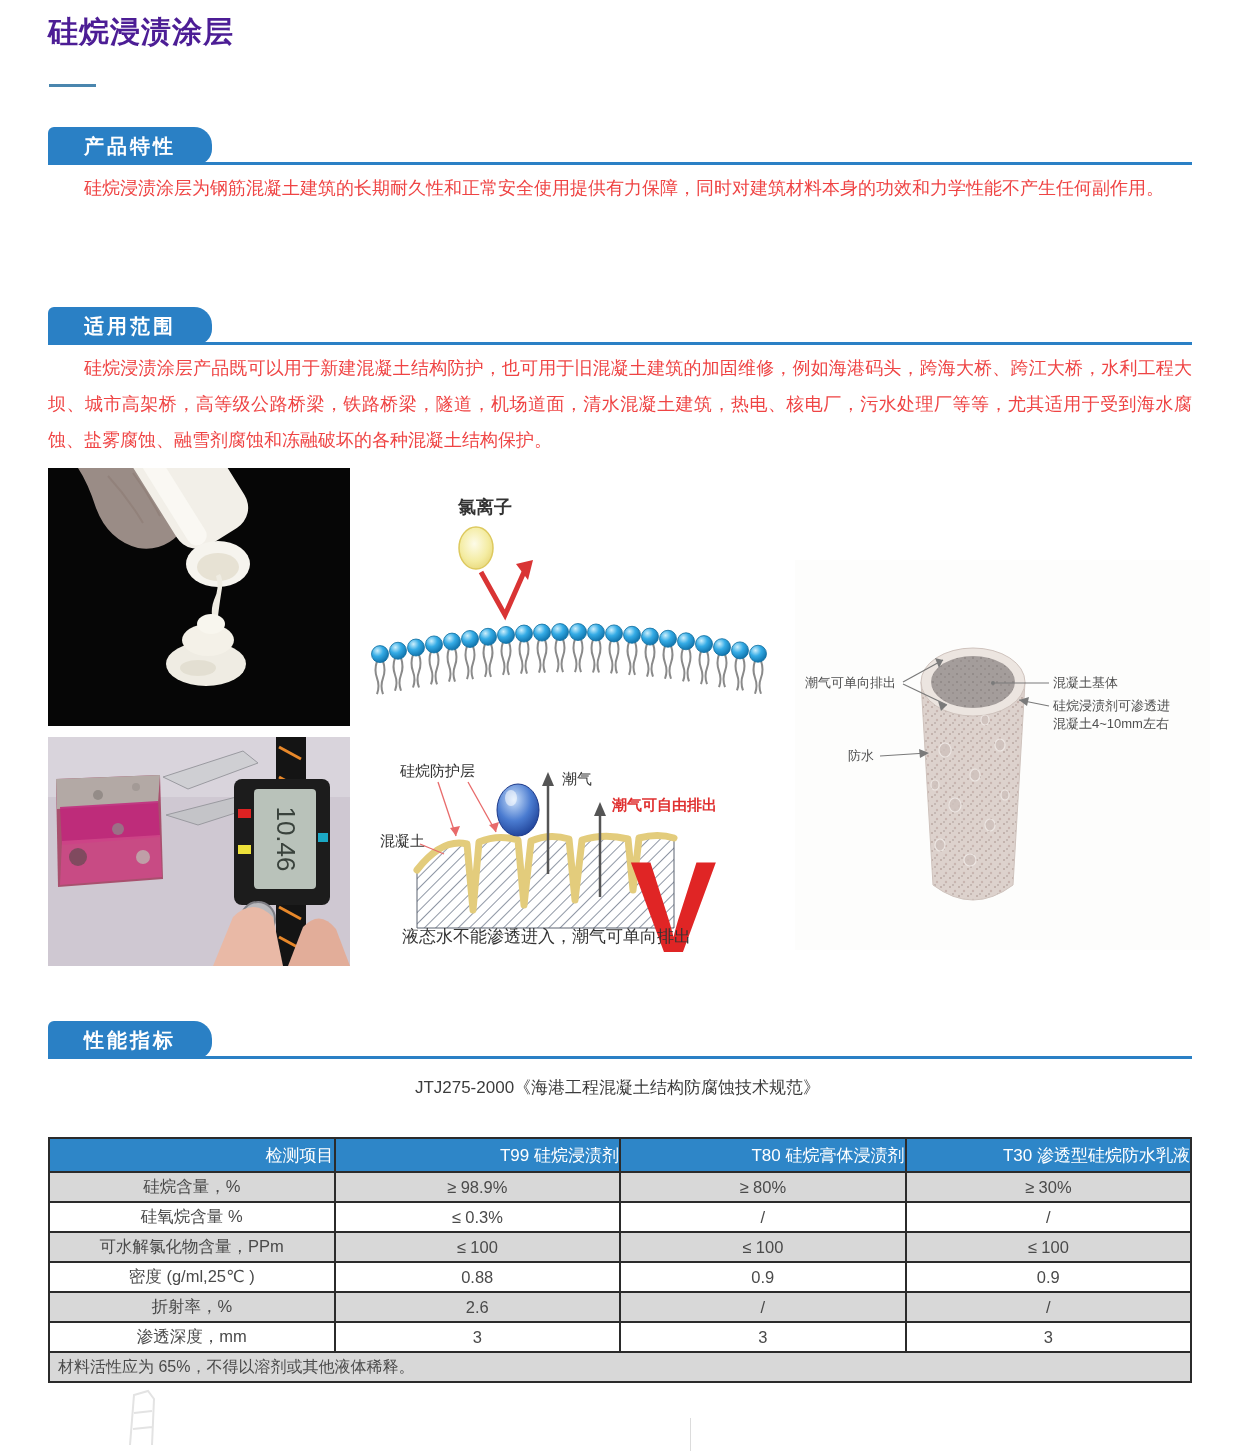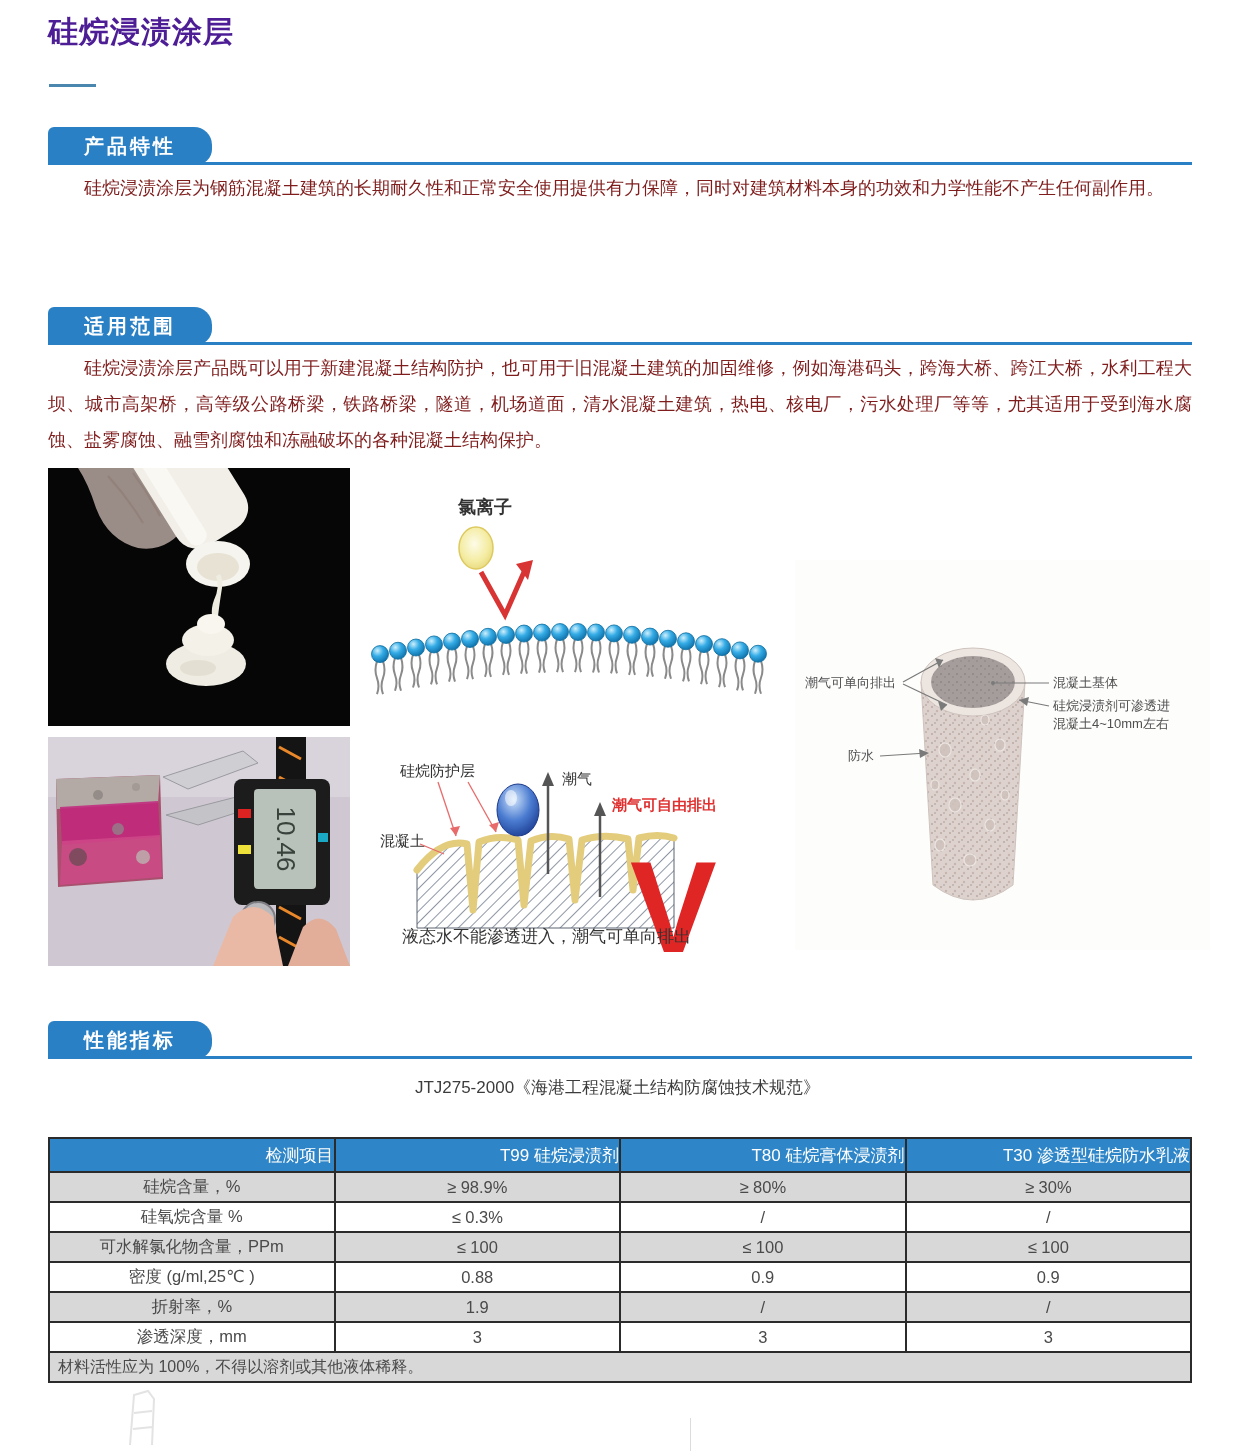--- a/index.html
+++ b/index.html
@@ -6,21 +6,21 @@
   .page{position:relative;width:1235px;height:1451px;background:#ffffff;overflow:hidden;
         font-family:"Liberation Sans","DejaVu Sans",sans-serif;color:#2f2f2f;}
   .page-title{position:absolute;left:48px;top:12px;font-size:30px;font-weight:bold;
         color:#4c1d95;letter-spacing:1px;margin:0;}
   .title-rule{position:absolute;left:49px;top:84px;width:47px;height:3px;background:#4a86ae;}
   .tab{position:absolute;left:48px;width:164px;height:38px;background:#2a80c5;color:#ffffff;
         font-size:20px;font-weight:bold;display:flex;align-items:center;justify-content:center;
         border-radius:6px 18px 16px 0;letter-spacing:3px;z-index:2;text-align:right;}
   .tab-line{position:absolute;left:48px;width:1144px;height:3px;background:#2a80c5;z-index:1;}
   .para-block{position:absolute;left:48px;width:1144px;font-size:18px;line-height:36px;
-        color:#7f1d1d;text-align:justify;}
+        color:#ef4444;text-align:justify;}
   .para-block p{margin:0;text-indent:2em;}
   .figure{position:absolute;}
   .tbl-caption{position:absolute;left:0;top:1076px;width:1235px;text-align:center;
         font-size:17px;color:#3c3c3c;}
   table.perf{position:absolute;left:48px;top:1137px;width:1144px;border-collapse:collapse;
         table-layout:fixed;font-size:16.5px;color:#4a4a4a;}
   table.perf th, table.perf td{border:2px solid #2b2b2b;text-align:center;padding:0;height:28px;}
   table.perf th{background:#2e86c8;color:#ffffff;font-weight:normal;height:32px;font-size:17px;text-align:right;}
   table.perf tr.gray td{background:#d8d8d8;}
   table.perf tr.white td{background:#ffffff;}
@@ -312,34 +312,34 @@
           <td>≤ 100</td>
         </tr>
         <tr class="white">
           <td>密度 (g/ml,25℃ )</td>
           <td>0.88</td>
           <td>0.9</td>
           <td>0.9</td>
         </tr>
         <tr class="gray">
           <td>折射率，%</td>
-          <td>1.9</td>
+          <td>2.6</td>
           <td>/</td>
           <td>/</td>
         </tr>
         <tr class="white">
           <td>渗透深度，mm</td>
           <td>3</td>
           <td>3</td>
           <td>3</td>
         </tr>
       </tbody>
     <tfoot>
       <tr>
-        <td class="footnote" colspan="4">材料活性应为 100%，不得以溶剂或其他液体稀释。</td>
+        <td class="footnote" colspan="4">材料活性应为 65%，不得以溶剂或其他液体稀释。</td>
       </tr>
     </tfoot>
   </table>
 
   <svg class="figure" style="left:110px;top:1385px;" width="90" height="66">
     <path d="M20,60 L24,10 L38,6 L44,14 L42,60 M24,28 L42,26 M23,44 L42,42" fill="none" stroke="#e3e3e3" stroke-width="2"></path>
   </svg>
   <div style="position:absolute;left:690px;top:1418px;width:1px;height:33px;background:#dcdcdc;"></div>
 
 </div>

